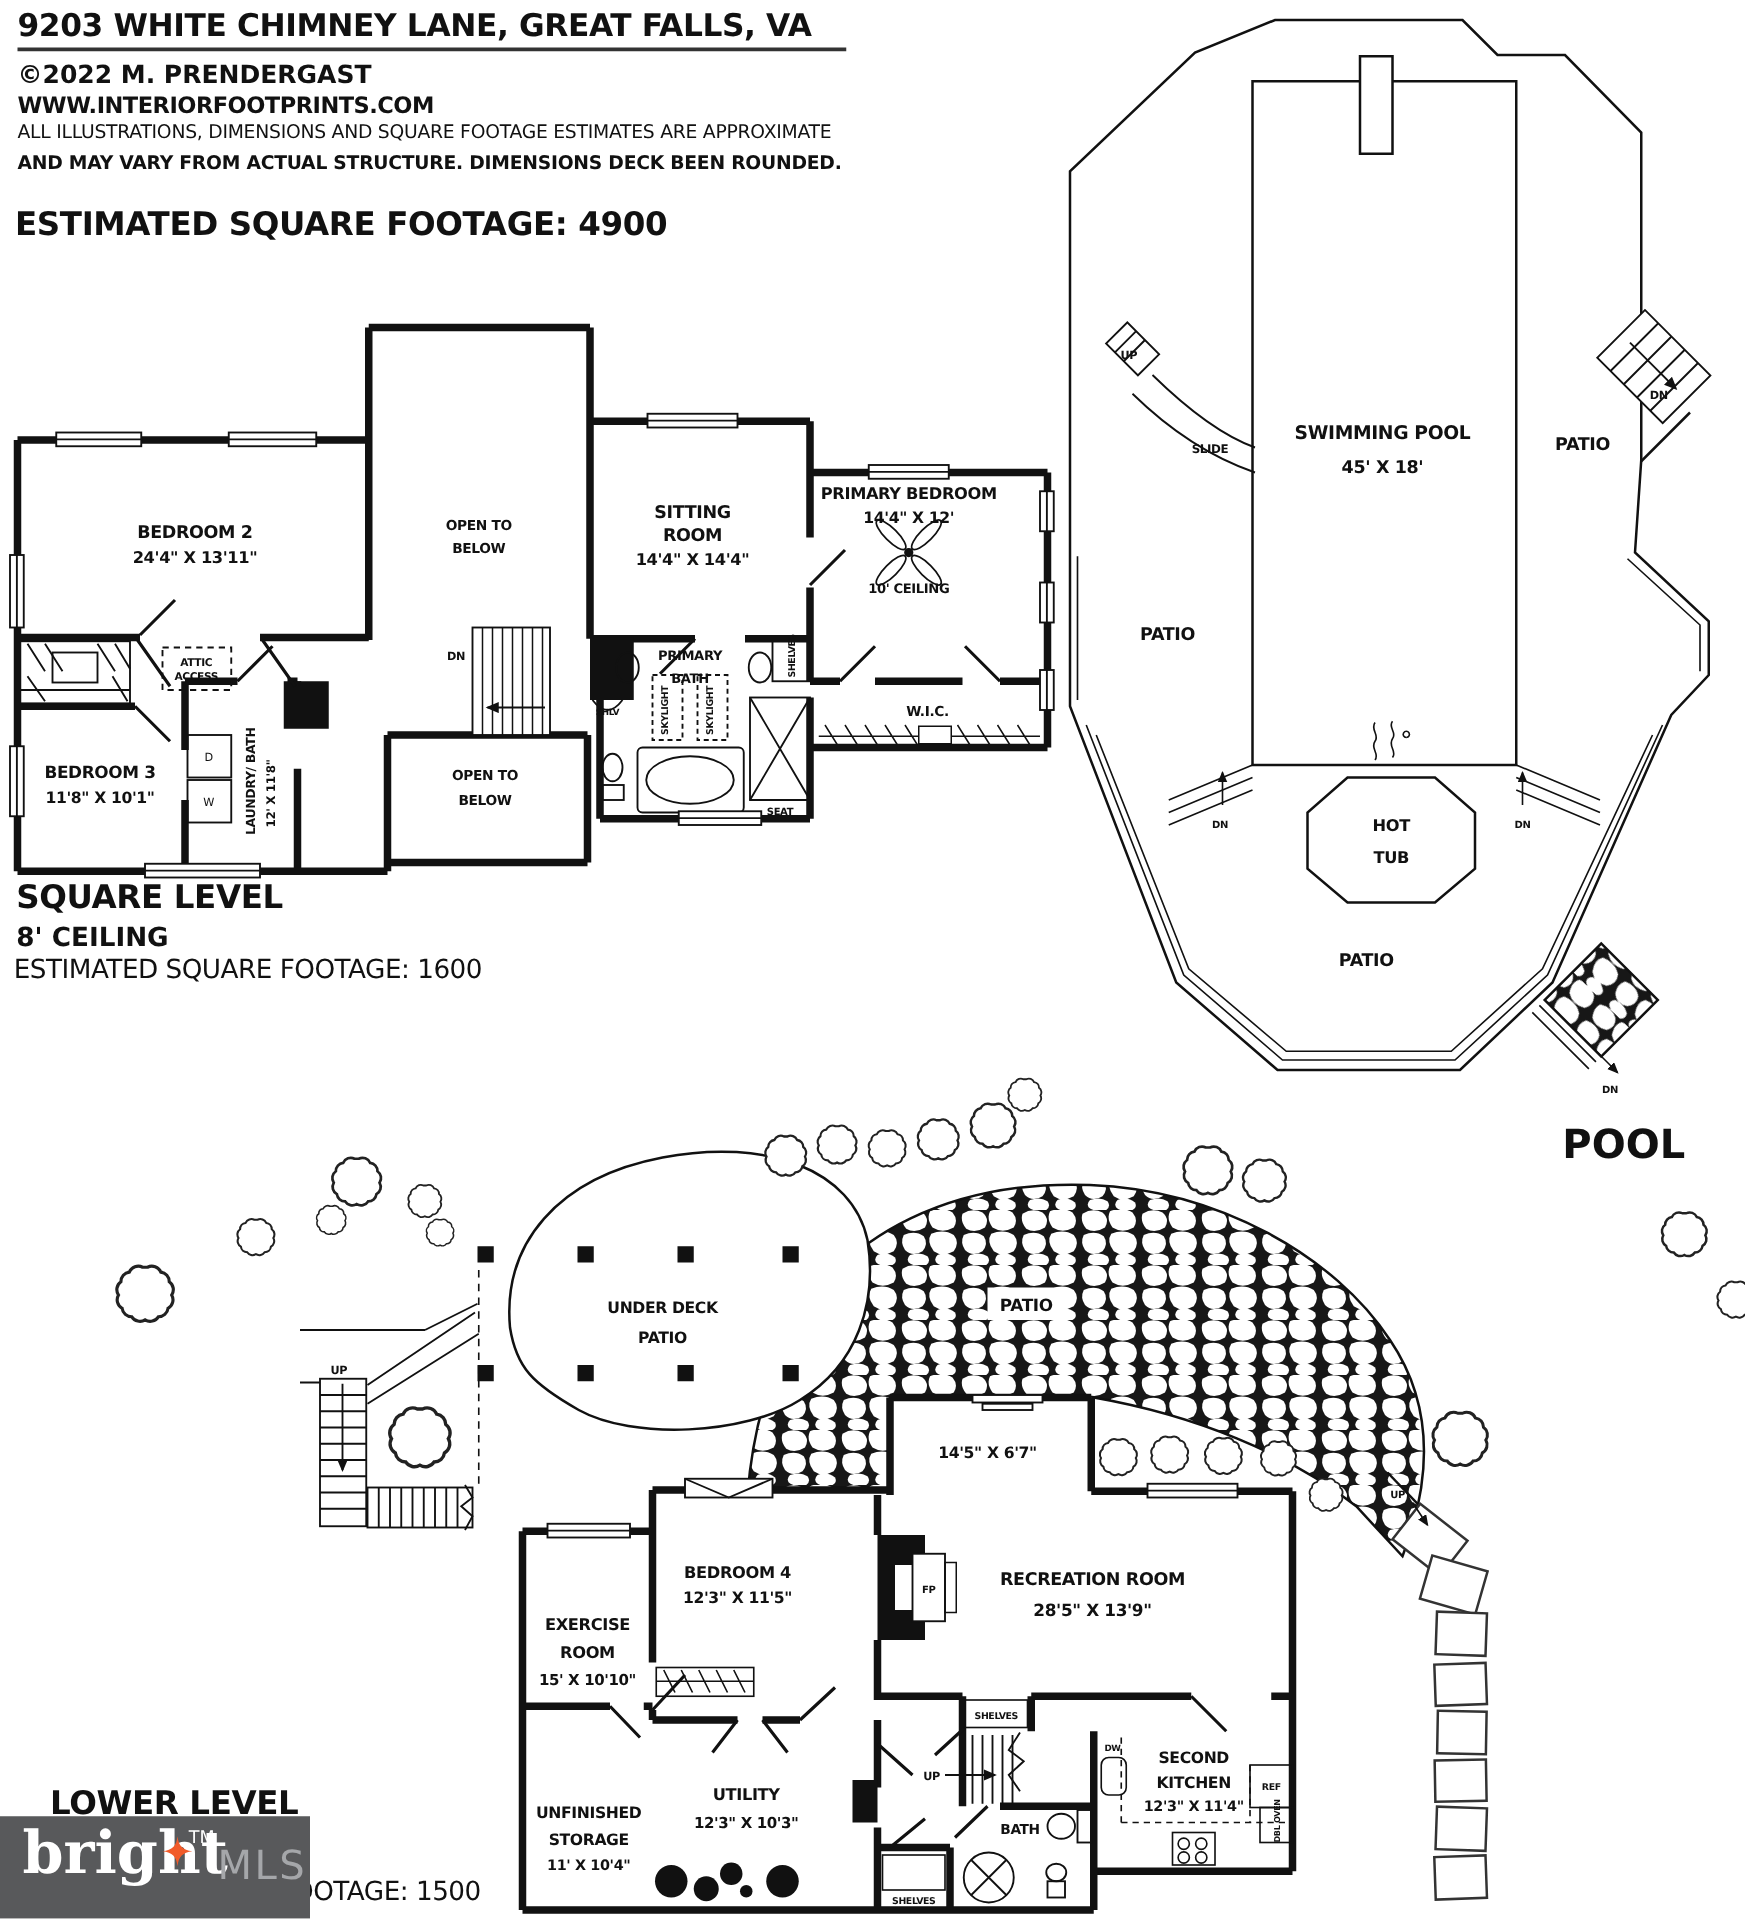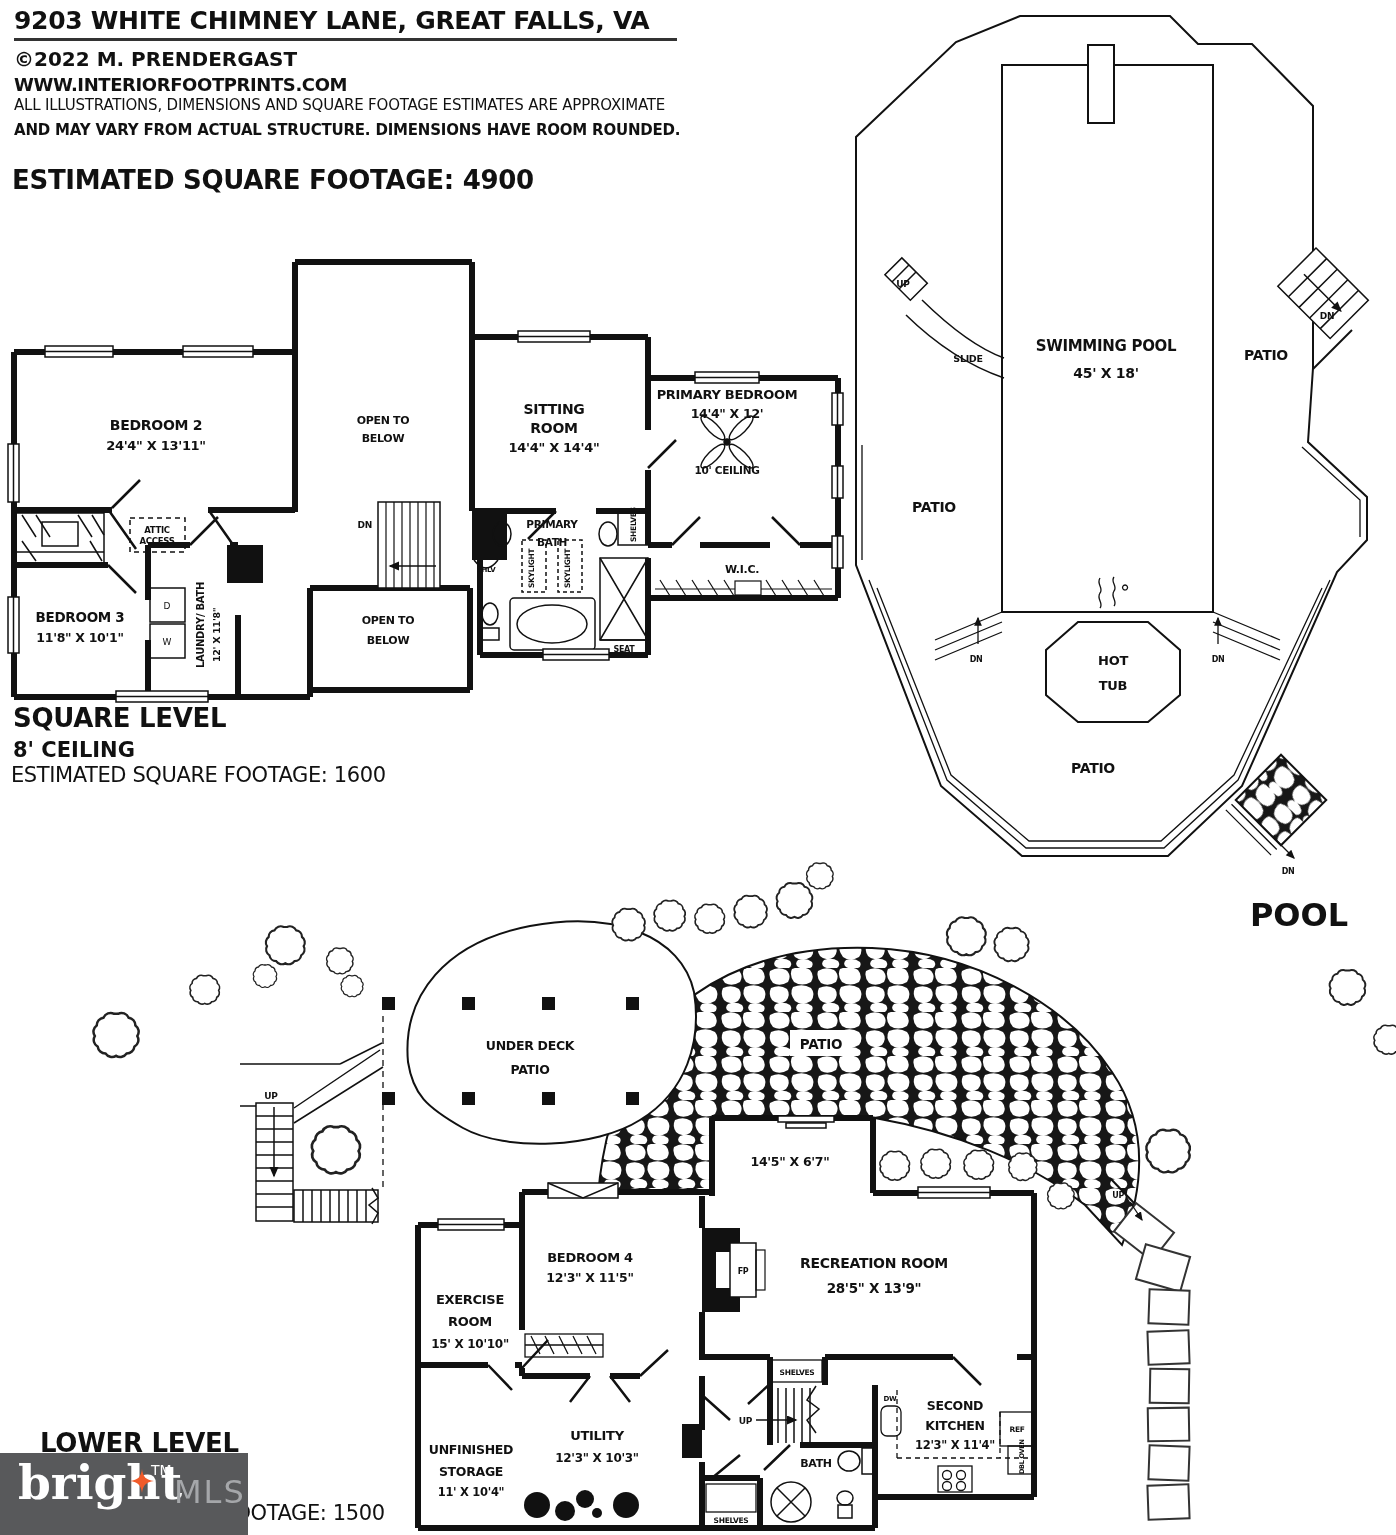--- a/index.html
+++ b/index.html
@@ -32,21 +32,21 @@
 </style>
 </head>
 <body>
 
 <div class="canvas">
 
   <div class="abs hdr-address">9203 WHITE CHIMNEY LANE, GREAT FALLS, VA</div>
   <div class="abs hdr-copy">©2022 M. PRENDERGAST</div>
   <div class="abs hdr-web">WWW.INTERIORFOOTPRINTS.COM</div>
   <div class="abs hdr-disc1">ALL ILLUSTRATIONS, DIMENSIONS AND SQUARE FOOTAGE ESTIMATES ARE APPROXIMATE</div>
-  <div class="abs hdr-disc2">AND MAY VARY FROM ACTUAL STRUCTURE. DIMENSIONS HAVE ROOM ROUNDED.</div>
+  <div class="abs hdr-disc2">AND MAY VARY FROM ACTUAL STRUCTURE. DIMENSIONS DECK BEEN ROUNDED.</div>
   <div class="abs hdr-est">ESTIMATED SQUARE FOOTAGE: 4900</div>
 
   <div class="abs lvl-title sl-title">SQUARE LEVEL</div>
   <div class="abs lvl-sub sl-ceiling">8' CEILING</div>
   <div class="abs lvl-est sl-est">ESTIMATED SQUARE FOOTAGE: 1600</div>
   <div class="abs lvl-title ll-title">LOWER LEVEL</div>
   <div class="abs lvl-est ll-est">ESTIMATED SQUARE FOOTAGE: 1500</div>
 
   <svg class="abs" style="left:0;top:0" width="1396" height="1535" viewBox="0 0 1396 1535">
     <defs>

